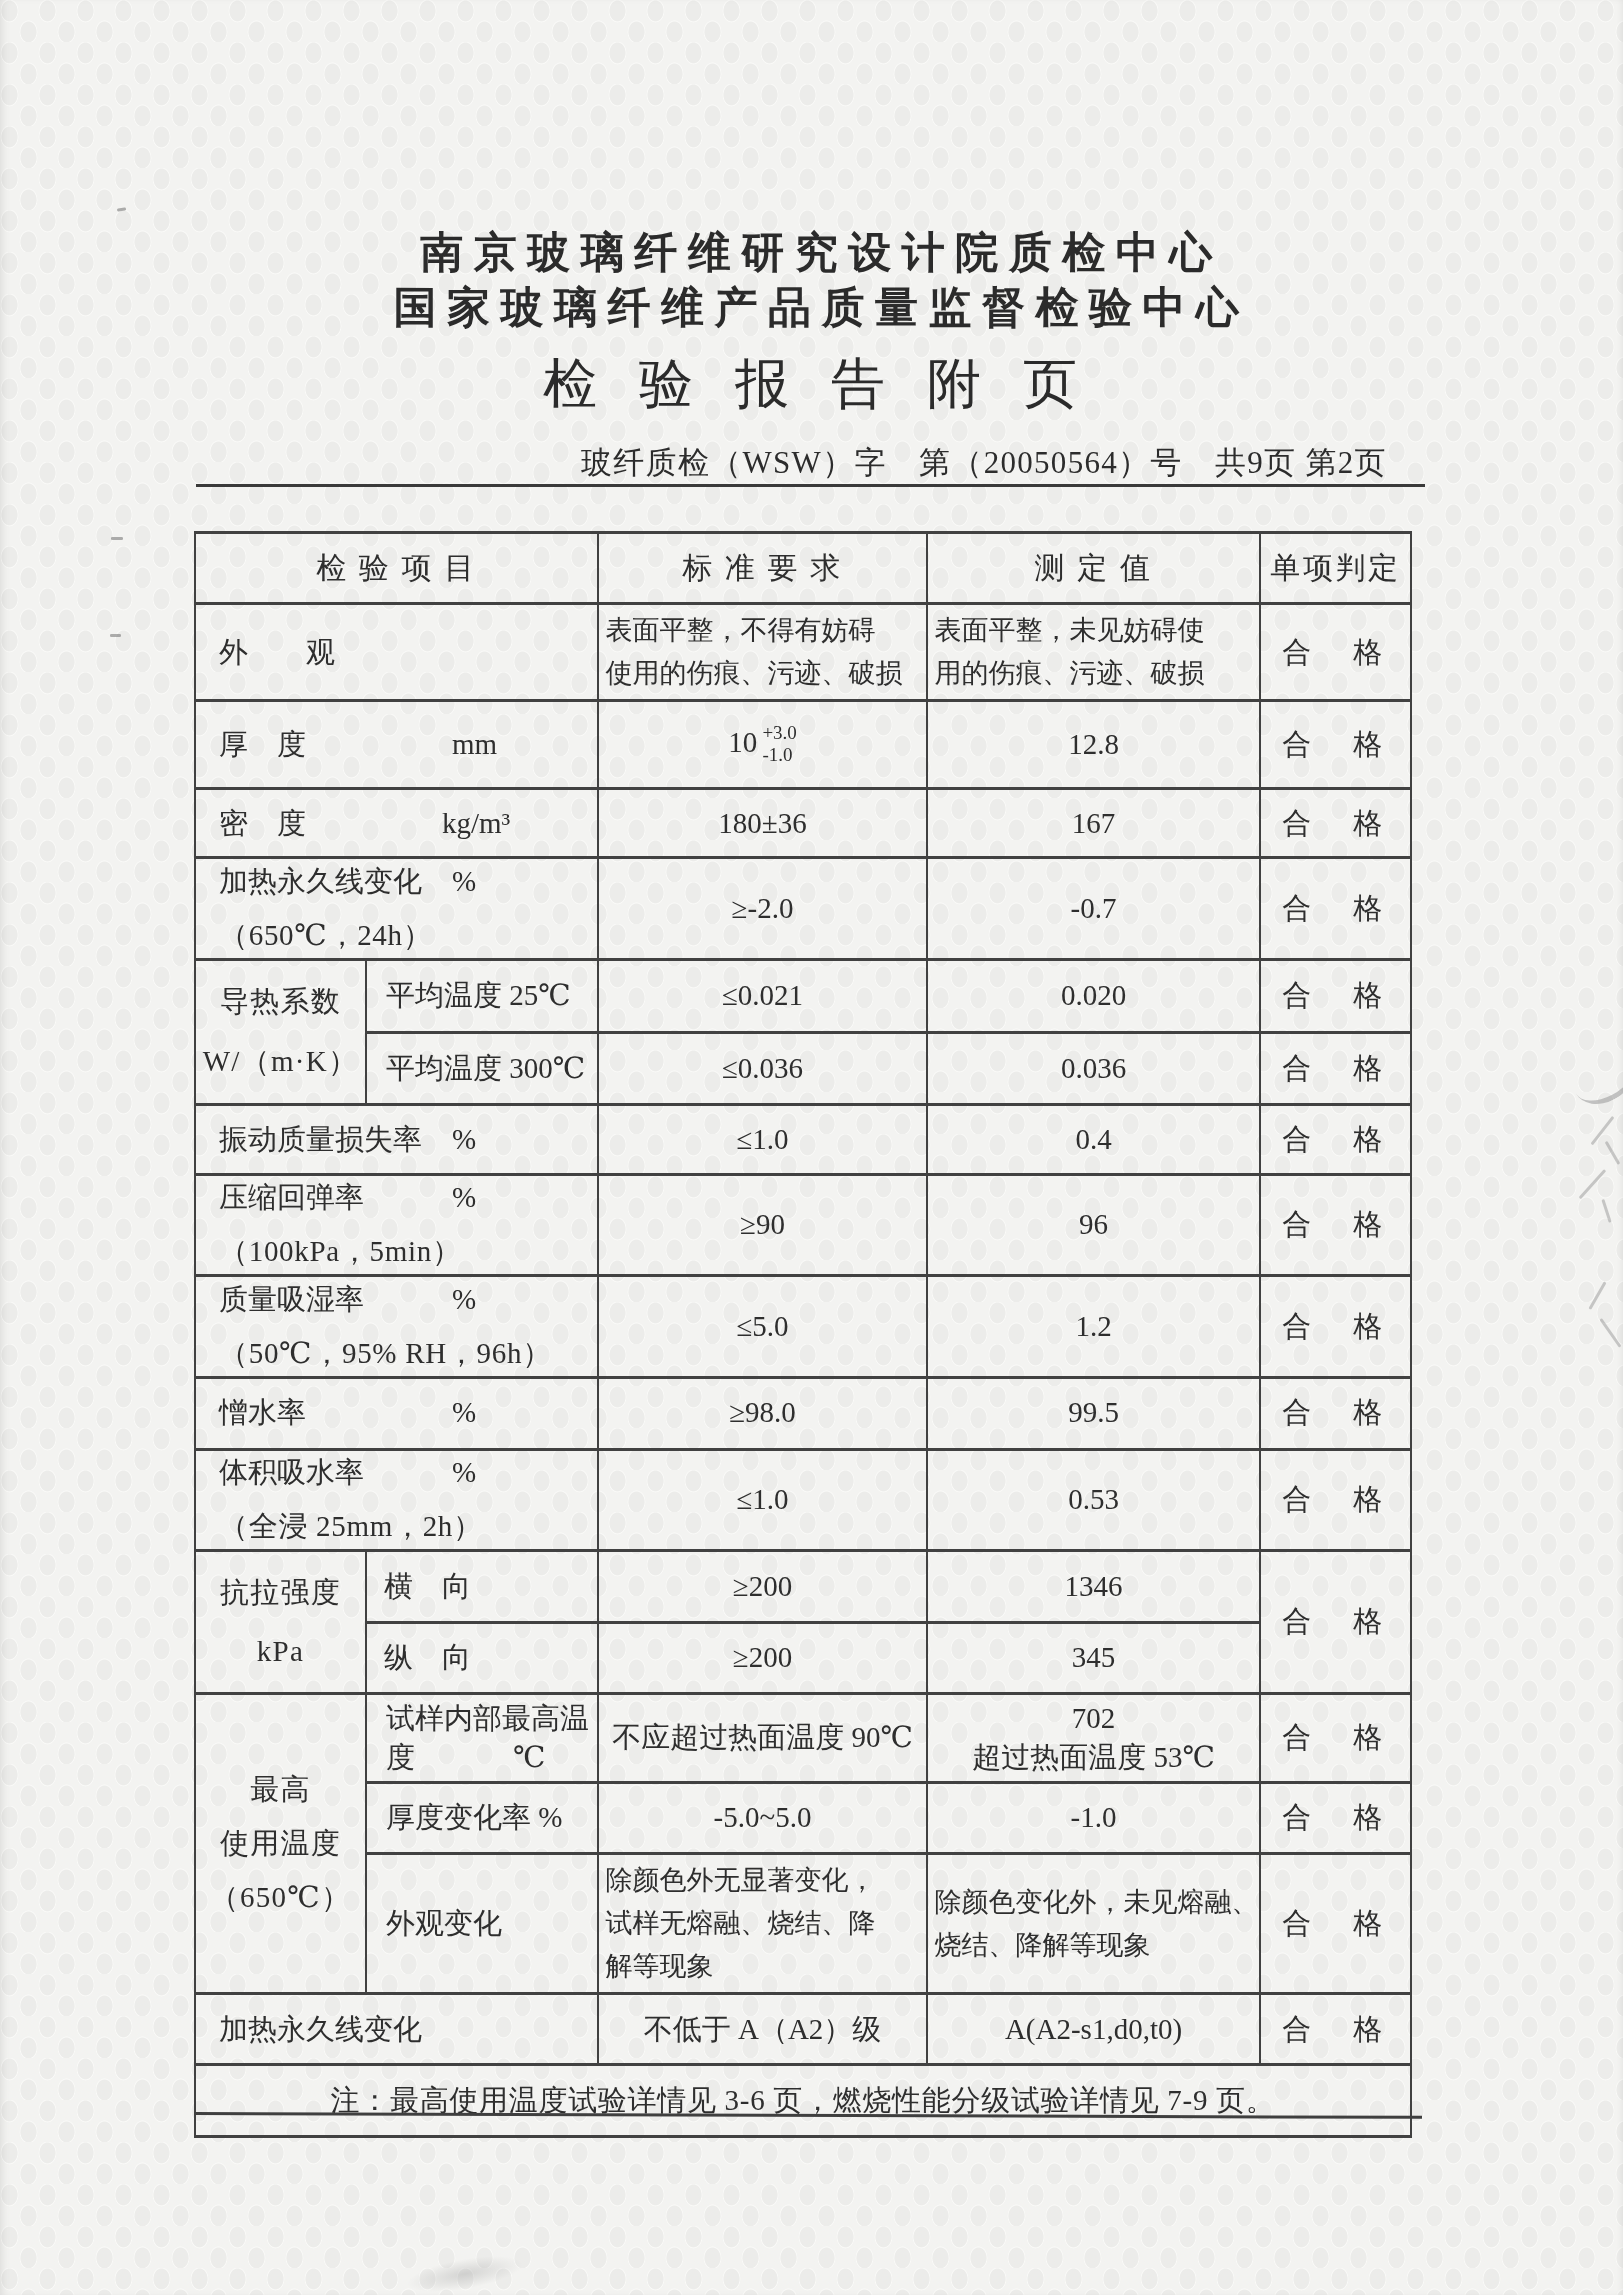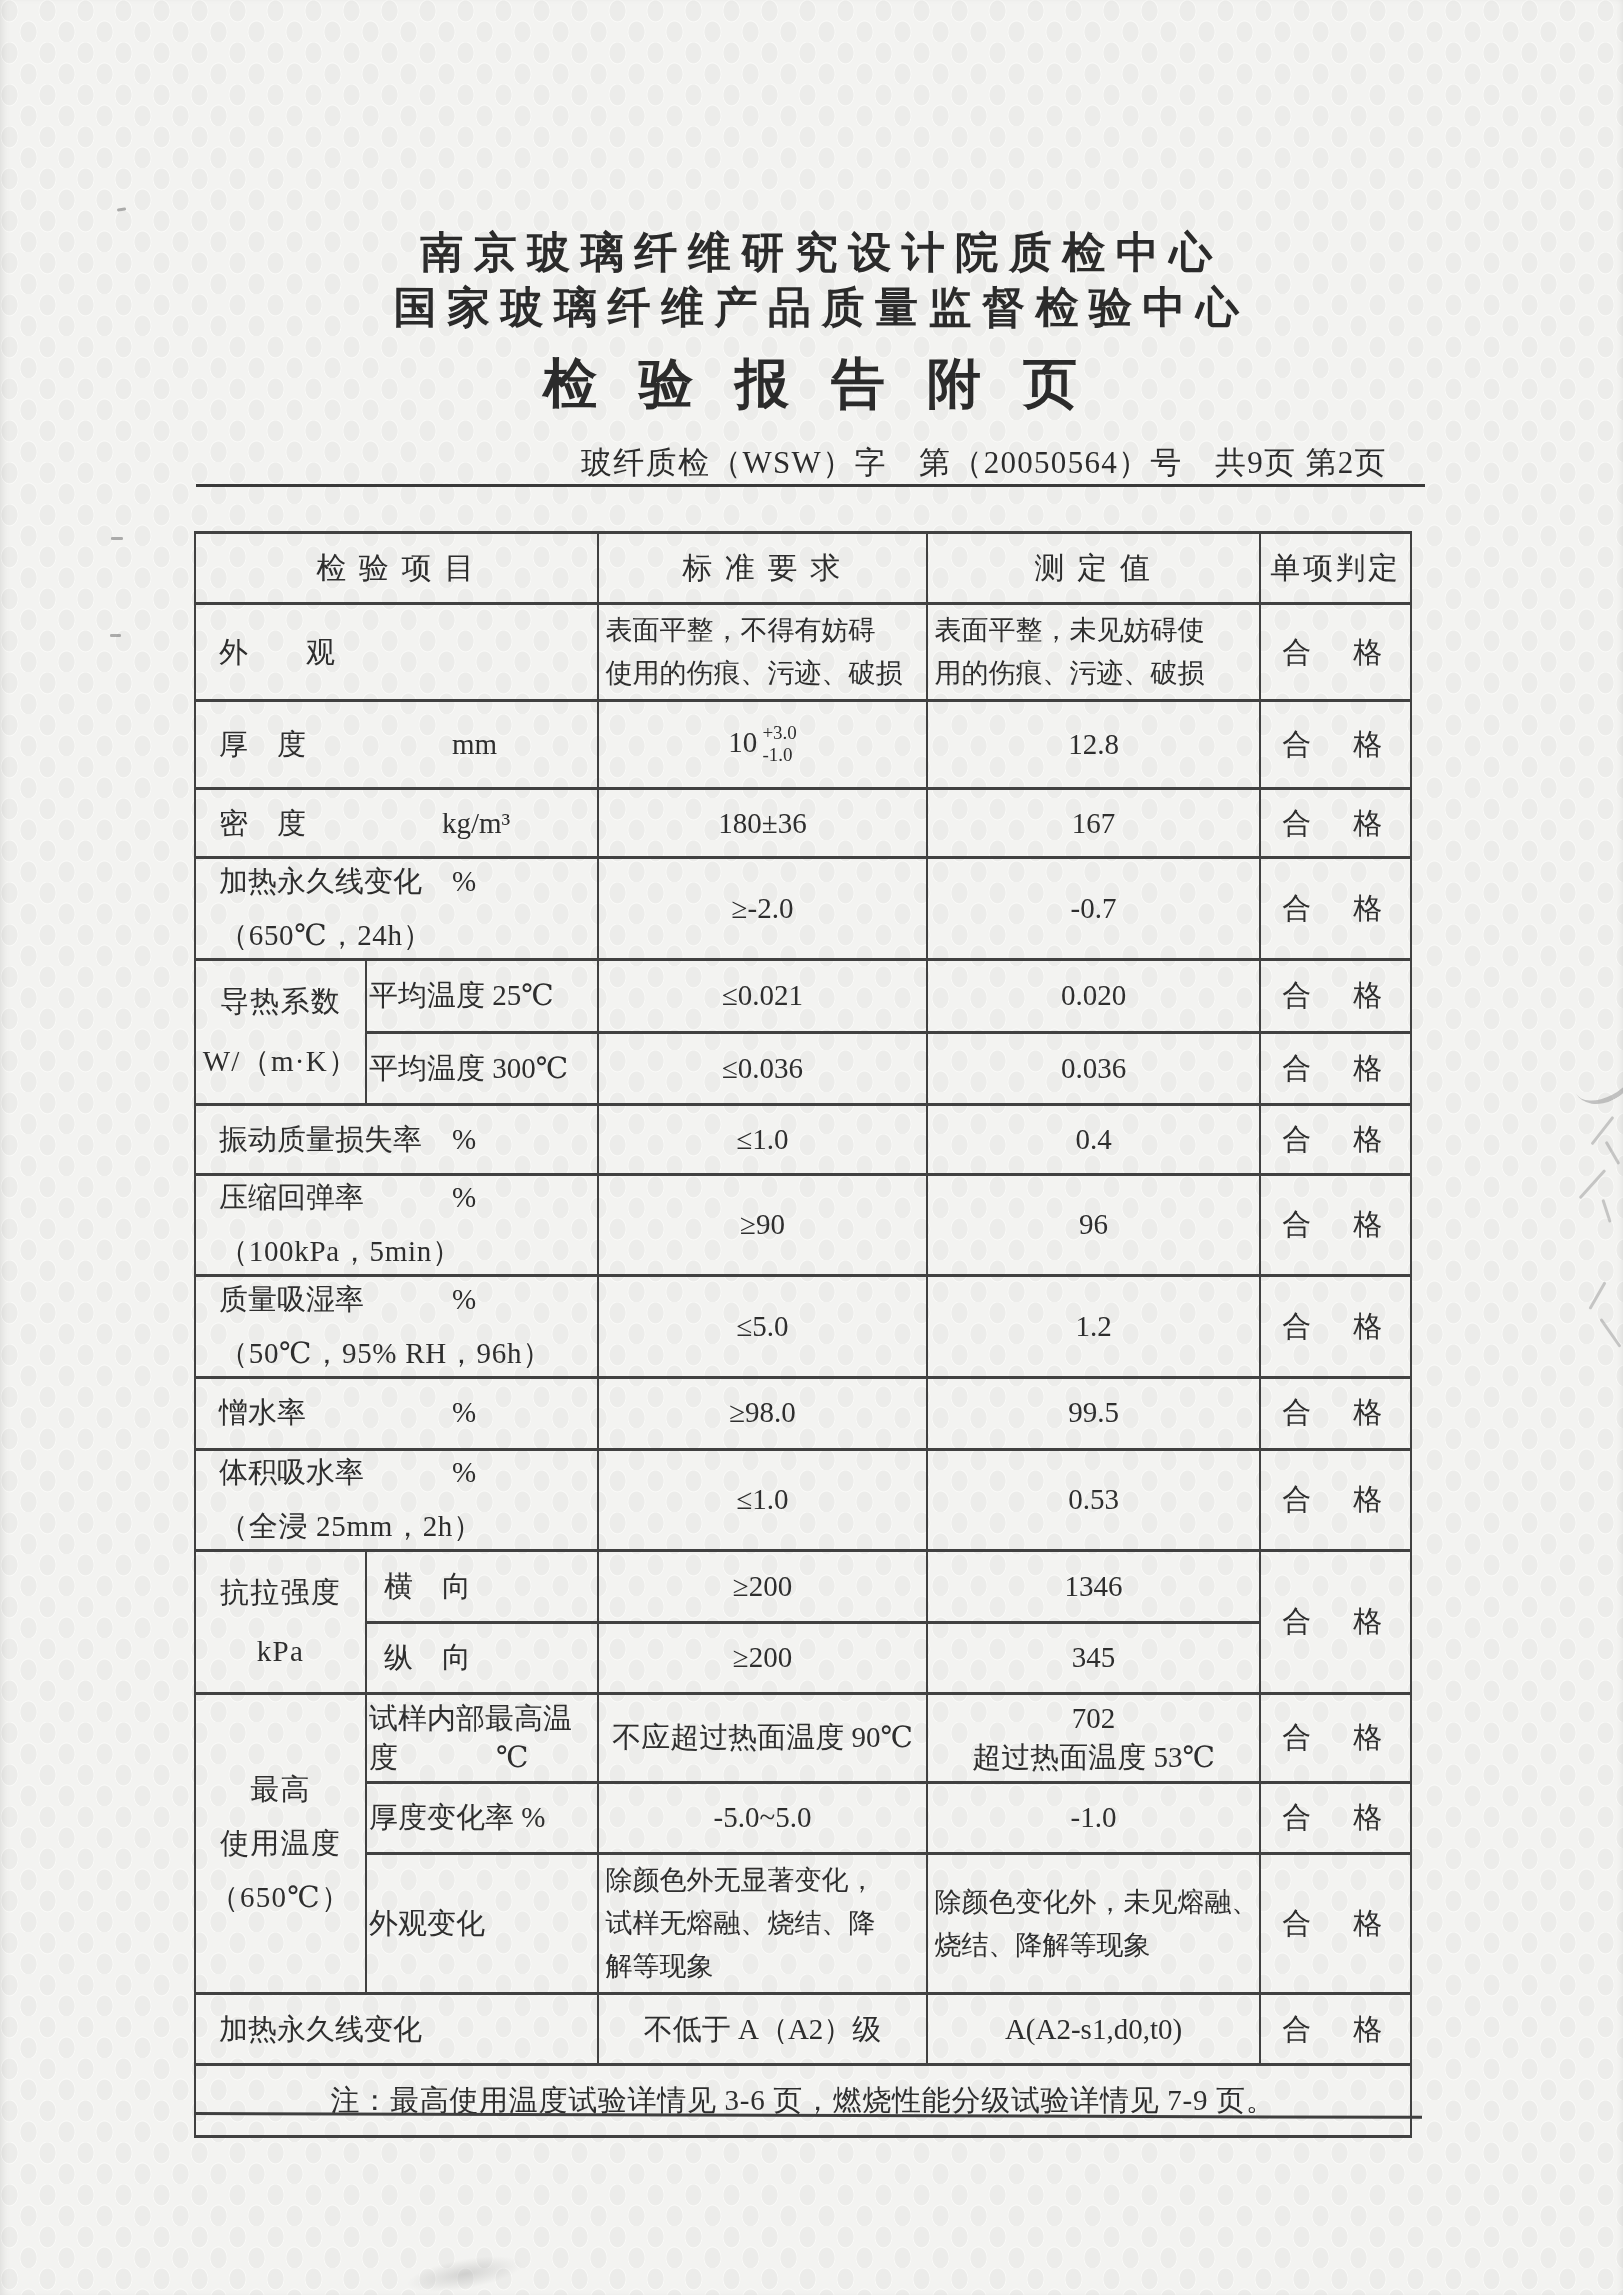--- a/index.html
+++ b/index.html
@@ -21,21 +21,21 @@
     box-shadow:inset 6.5px 0 9.2px -4.6px rgba(0,0,0,.10), inset -5.2px 0 7.9px -4.6px rgba(0,0,0,.07);
   }
   .title1,.title2{
     position:absolute;left:0;width:1643px;text-align:center;
     font-size:43px;font-weight:bold;letter-spacing:10.5px;color:#2b2b2b;
   }
   .title1{top:224px;}
   .title2{top:279px;}
   .title3{
     position:absolute;left:39px;top:348px;width:1584px;text-align:center;
-    font-size:54px;font-weight:bold;letter-spacing:42px;color:#2b2b2b;
+    font-size:54px;font-weight:normal;letter-spacing:42px;color:#2b2b2b;
   }
   .refline{
     position:absolute;left:581px;top:442px;
     font-size:31px;letter-spacing:1.3px;color:#2c2c2c;
   }
   .toprule{
     position:absolute;left:196px;top:484px;width:1229px;height:3.3px;background:#3a3a3a;
   }
   .bottomrule{
     position:absolute;left:194px;top:2112px;width:1228px;height:3.3px;background:#3f3f3f;
@@ -52,21 +52,21 @@
     font-size:29px;line-height:1.35;
     text-align:center;vertical-align:middle;
     color:#2e2e2e;padding:2.6px 5.2px;
     overflow:hidden;
   }
   .report td.hdr{font-size:30px;letter-spacing:2.6px;}
   .report td.item{text-align:left;padding-left:23px;}
   .iline{position:relative;display:block;}
   .unit{position:absolute;left:233px;top:0;}
   .cond{display:block;margin-top:15px;letter-spacing:0.7px;}
-  .report td.sub{text-align:left;padding-left:2px;}
+  .report td.sub{text-align:left;padding-left:19px;}
   .report td.group{line-height:1.5;letter-spacing:1.3px;}
   .judge{letter-spacing:6.5px;}
   .report td.ml{font-size:27px;line-height:1.6;text-align:left;padding:3.9px 6.5px;}
   .ml span{display:block;white-space:nowrap;}
   .twoline span{display:block;white-space:nowrap;}
   .tolstack{display:inline-flex;flex-direction:column;font-size:19px;line-height:1.15;
     text-align:left;vertical-align:middle;margin-left:5.2px;transform:translateY(-1.3px);}
   .subunit{margin-left:98px;}
   .noterow{text-align:left;padding-left:17px;font-size:29px;letter-spacing:0.7px;}
   

